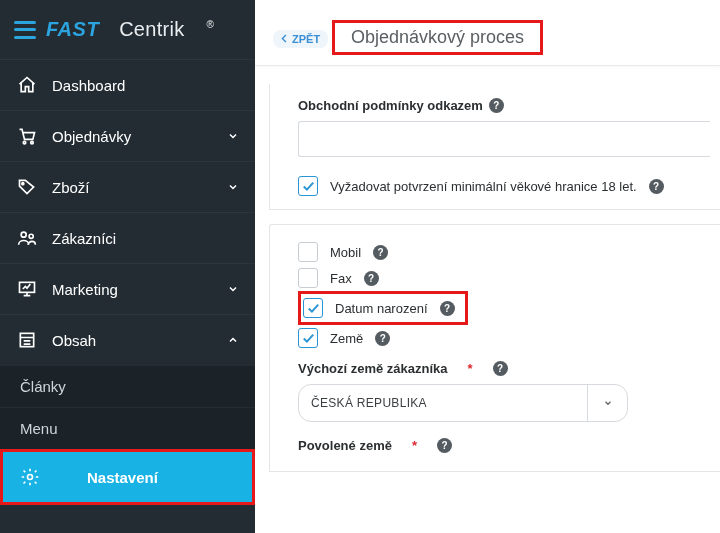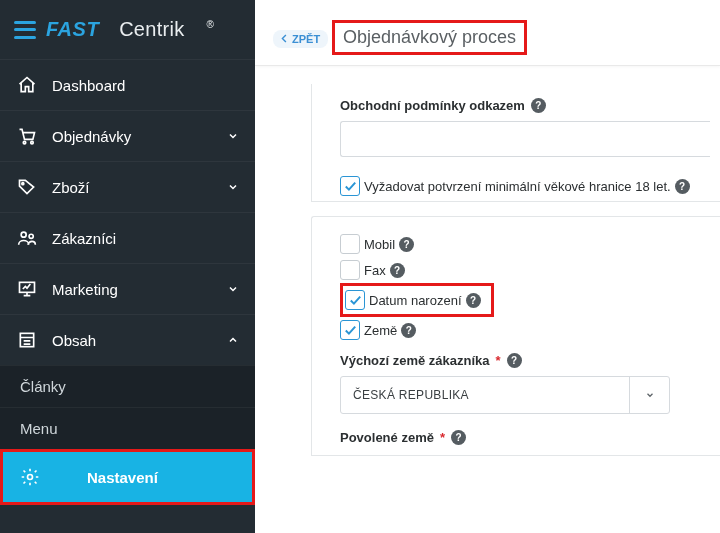--- a/index.html
+++ b/index.html
@@ -86,34 +86,33 @@
     padding: 3px 8px;
     border-radius: 8px;
     cursor: pointer;
   }
   .back-btn svg { width: 7px; height: 9px; }
   .page-title-wrap { margin-top: 8px; display: inline-block; }
   .page-title {
     font-size: 18px;
     font-weight: 400;
     color: #5a5f63;
-    padding: 4px 8px;
+    padding: 4px 16px;
   }
   .content {
     padding: 18px 0 18px 14px;
   }
   .panel {
     border: 1px solid #e3e6e8;
     border-top: none;
     border-right: none;
     border-radius: 0;
     background: #fff;
-    padding: 14px 10px 2px 28px;
+    padding: 14px 10px 10px 28px;
     margin-bottom: 14px;
-    margin-left: 42px;
   }
   .field-label {
     font-weight: 700;
     font-size: 13px;
     color: #2b2f31;
     display: flex;
     align-items: center;
     gap: 6px;
     margin-bottom: 8px;
   }
@@ -128,21 +127,21 @@
     height: 36px;
     border: 1px solid #d6dade;
     border-right: none;
     border-radius: 3px 0 0 3px;
     padding: 0 10px;
     font-size: 13px;
   }
   .checkbox-row {
     display: flex;
     align-items: center;
-    gap: 4px;
+    gap: 12px;
     padding: 3px 0;
   }
   .checkbox {
     width: 20px; height: 20px;
     border: 1px solid #c7cdd2;
     border-radius: 3px;
     display: flex; align-items: center; justify-content: center;
     background: #fff;
   }
   .checkbox.checked { border-color: #2a95d5; }
@@ -154,29 +153,29 @@
     font-weight: 700;
     color: #2b2f31;
     padding: 14px 0 6px 14px;
   }
   .sub-field-label {
     font-weight: 700;
     font-size: 13px;
     color: #2b2f31;
     display: flex;
     align-items: center;
-    gap: 6px;
+    gap: 20px;
     margin: 10px 0 8px 0;
   }
   .required-star { color: #d9292e; }
   .select-wrap {
     display: flex;
     width: 330px;
     border: 1px solid #d6dade;
-    border-radius: 3px;
+    border-radius: 13px;
     height: 38px;
     align-items: center;
   }
   .select-value {
     flex: 1;
     padding: 0 12px;
     font-size: 12px;
     letter-spacing: 0.3px;
     color: #3a3f42;
   }

